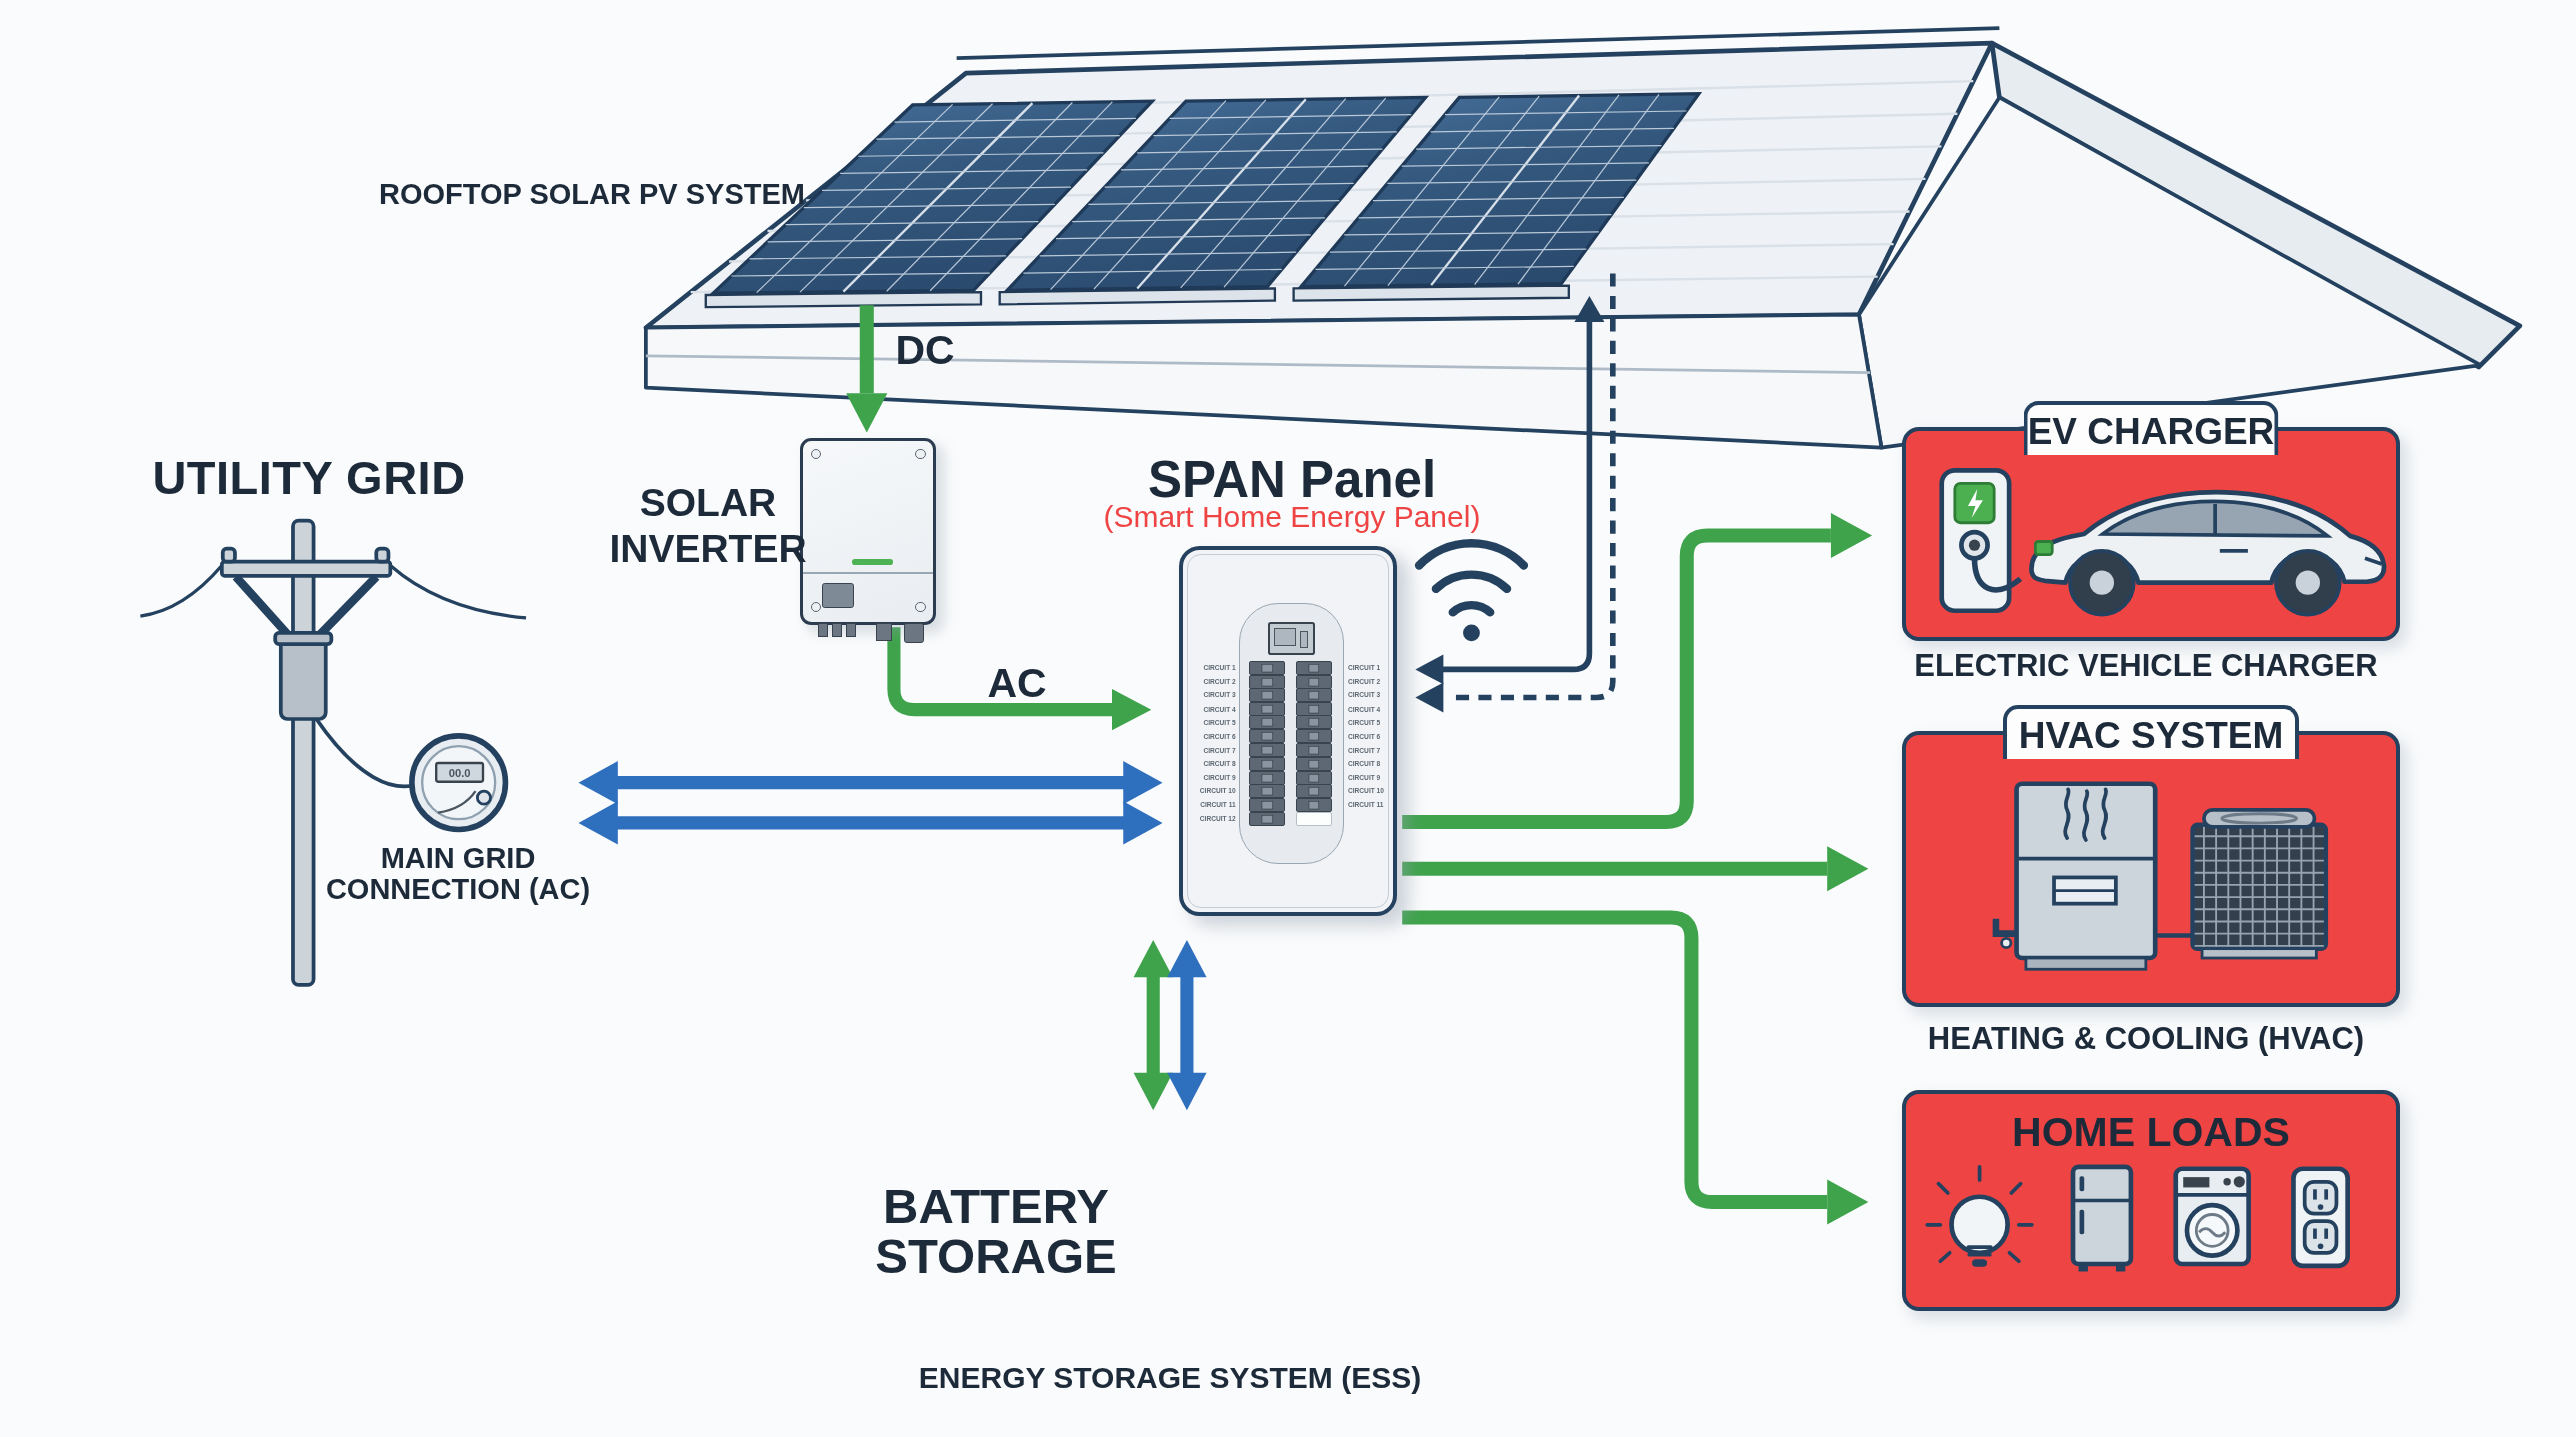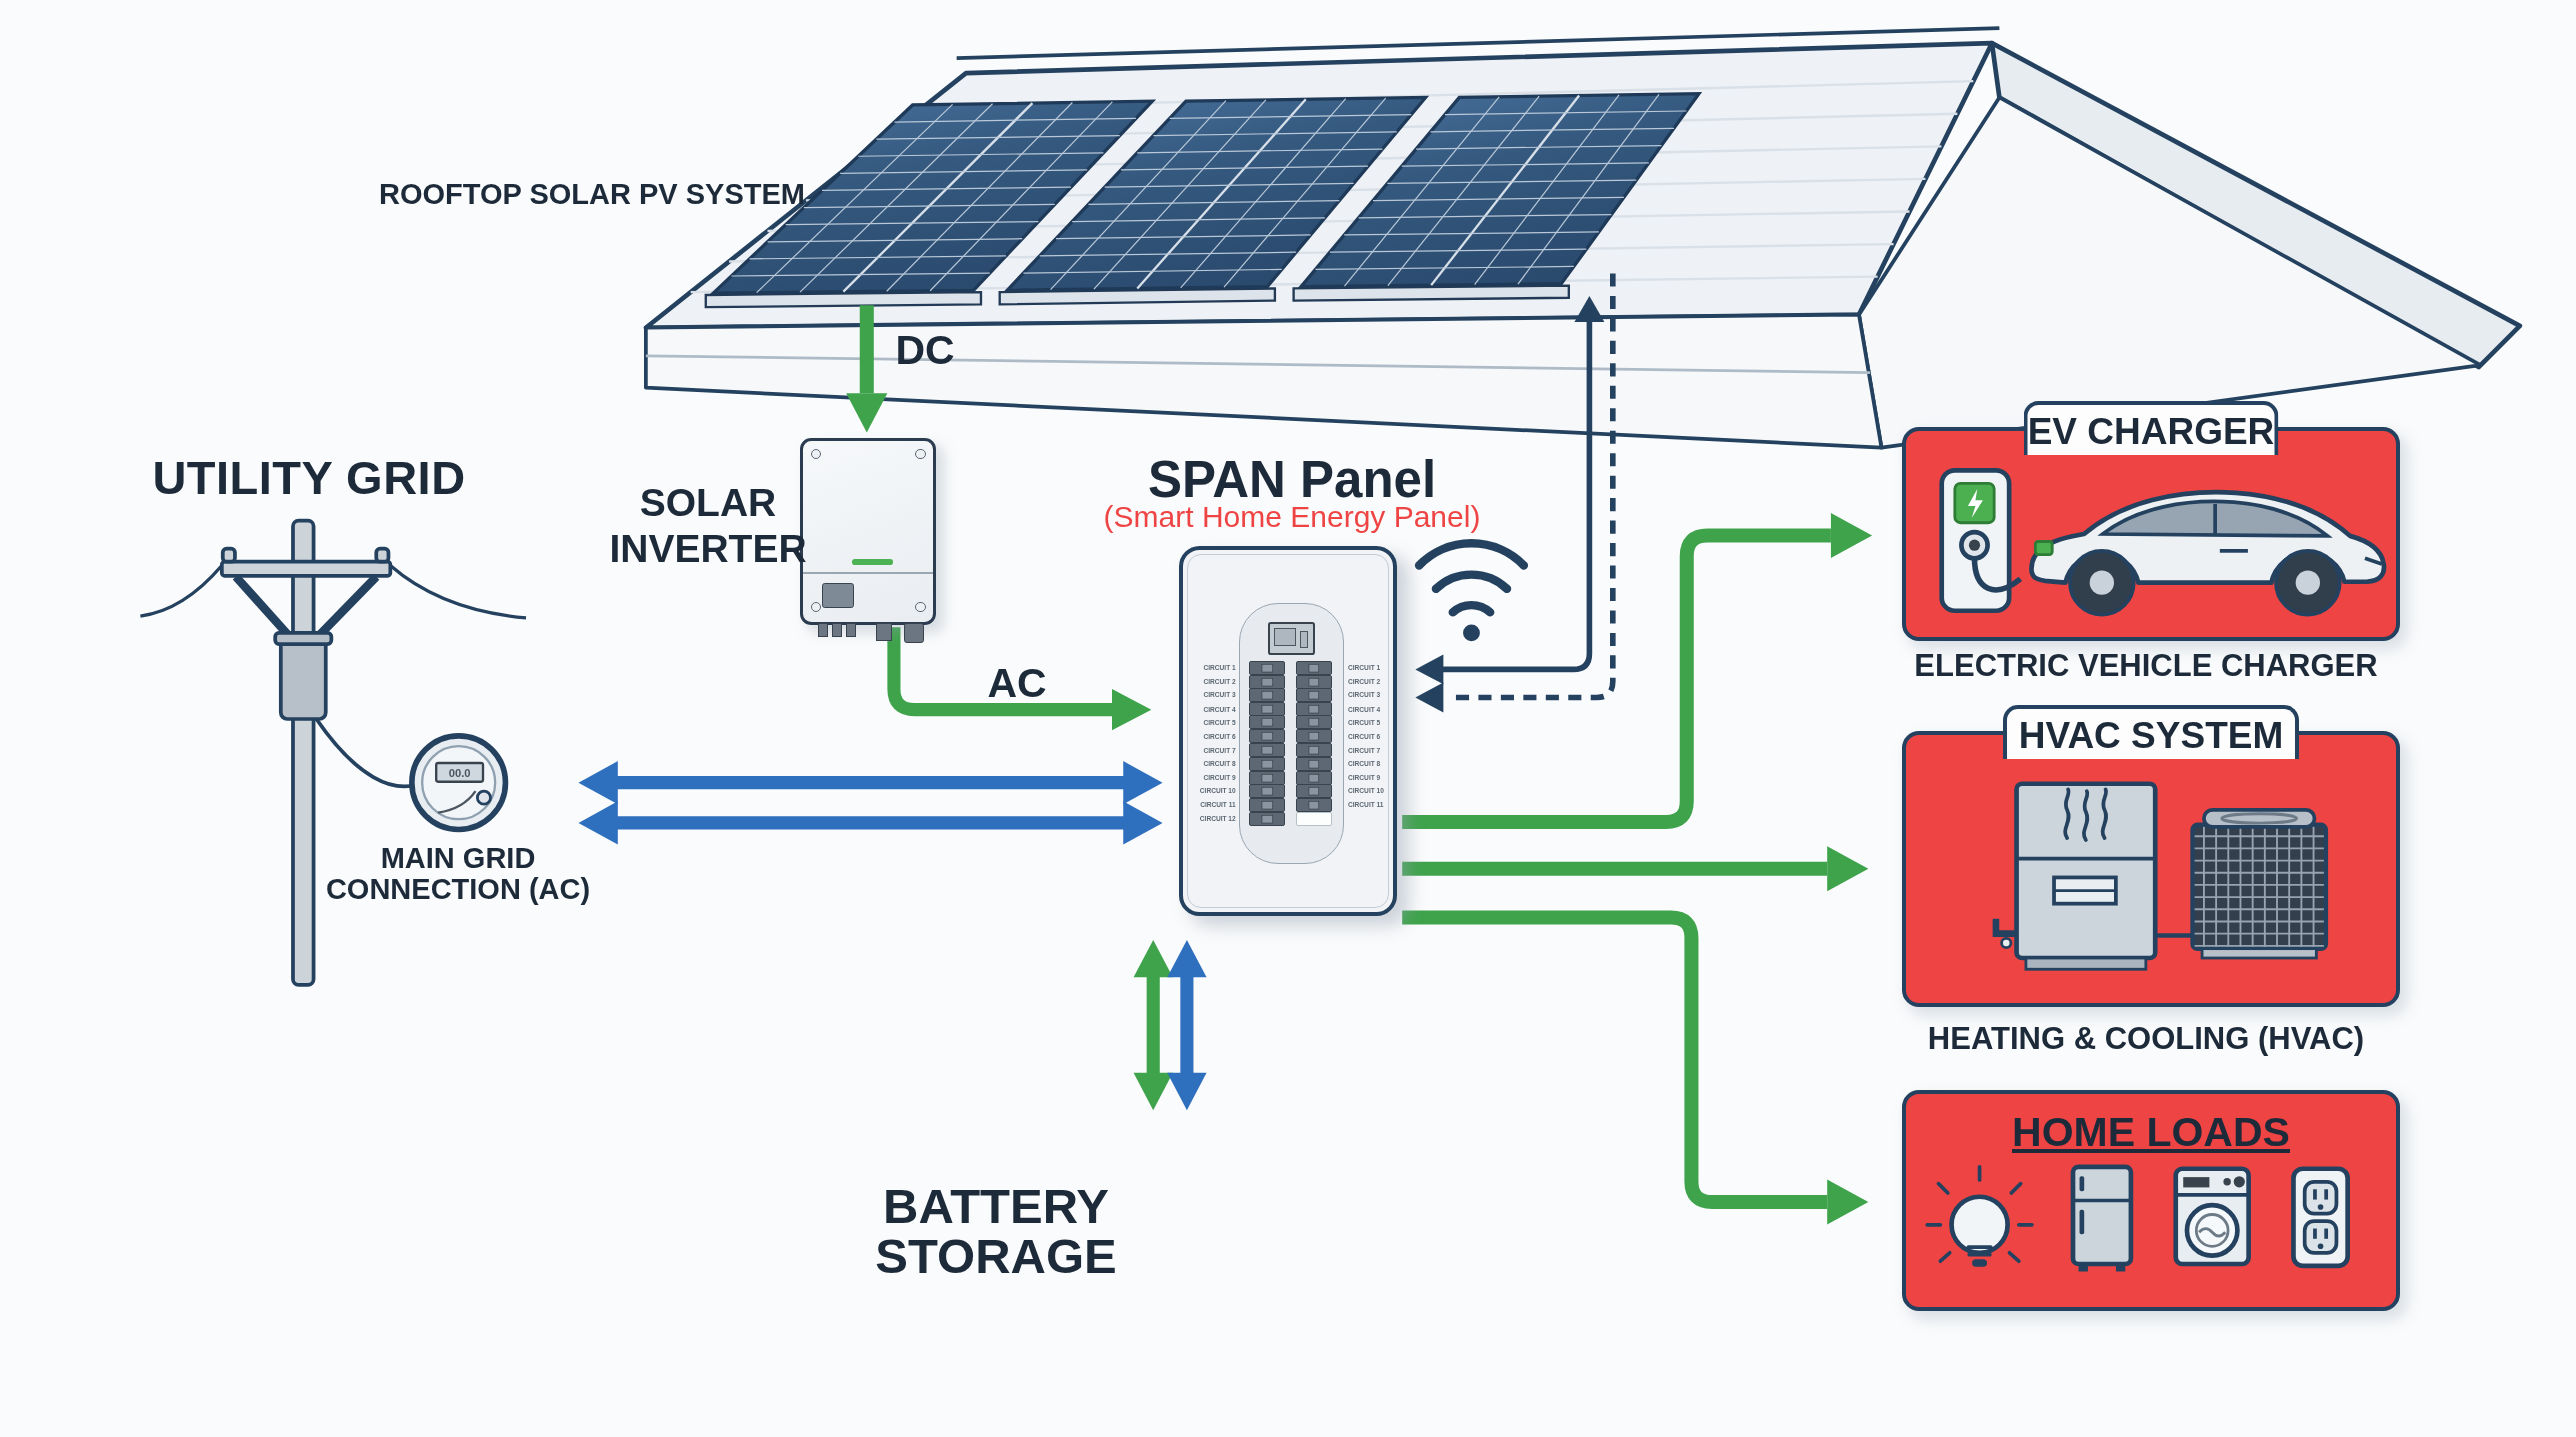--- a/index.html
+++ b/index.html
@@ -13,21 +13,21 @@
   .lbl{position:absolute;z-index:3;transform:translate(-50%,-50%);text-align:center;white-space:nowrap;
        font-weight:700;color:var(--ink);}
   .t-big{font-size:47px;letter-spacing:0.5px;}
   .t-sub{font-size:29px;}
   .box{position:absolute;z-index:2;background:#ef4444;border:4.7px solid var(--navy);border-radius:17px;
        box-shadow:6.6px 7.5px 15px rgba(140,155,175,.30);}
   .tab{position:absolute;left:50%;transform:translateX(-50%);top:-30px;height:54px;background:#fdfdfe;
        border:4.7px solid var(--navy);border-bottom:none;border-radius:15px 15px 0 0;z-index:4;
        display:flex;align-items:flex-start;justify-content:center;padding-top:5.6px;box-sizing:border-box;}
   .tab span{font-size:37px;font-weight:700;}
-  .boxtitle{position:absolute;left:0;right:0;top:15px;text-align:center;font-size:41px;font-weight:700;text-decoration:underline;}
+  .boxtitle{position:absolute;left:0;right:0;top:15px;text-align:center;font-size:41px;font-weight:700;}
   .iconrow{position:absolute;left:0;top:0;width:100%;height:100%;}
   
   #span-panel{position:absolute;z-index:2;left:1179px;top:546px;width:218px;height:370px;background:#f1f3f6;
       border:4.7px solid var(--navy);border-radius:20.6px;box-sizing:border-box;
       box-shadow:11.2px 9.4px 17px rgba(150,162,178,.45);}
   #span-panel .inner-line{position:absolute;inset:3.7px;border:1.9px solid #c3ccd5;border-radius:14px;}
   #housing{position:absolute;left:56px;top:53px;width:103px;height:259px;background:#e7eaee;
       border:1.9px solid #9aa6b2;border-radius:39px;}
   #span-display{position:absolute;left:28px;top:18px;width:43px;height:29px;background:#c2cad2;
       border:2.8px solid #39434e;border-radius:2.8px;}
@@ -239,20 +239,21 @@
 <div class="lbl" style="left:1017px;top:683px;font-size:41px;">AC</div>
 
 <div class="lbl" style="left:708px;top:503px;font-size:39px;font-weight:700;">SOLAR</div>
 <div class="lbl" style="left:708px;top:549px;font-size:39px;font-weight:700;">INVERTER</div>
 
 <div class="lbl" style="left:1292px;top:479px;font-size:51px;font-weight:700;">SPAN Panel</div>
 <div class="lbl" style="left:1292px;top:517px;font-size:30px;font-weight:400;color:#ef4444;">(Smart Home Energy Panel)</div>
 
 <div class="lbl" style="left:996px;top:1206px;font-size:49px;">BATTERY</div>
 <div class="lbl" style="left:996px;top:1256px;font-size:49px;">STORAGE</div>
+<div class="lbl t-sub" style="left:1170px;top:1378px;font-size:30px;">ENERGY STORAGE SYSTEM (ESS)</div>
 
 <div class="lbl t-sub" style="left:2146px;top:666px;font-size:31px;">ELECTRIC VEHICLE CHARGER</div>
 <div class="lbl t-sub" style="left:2146px;top:1039px;font-size:31px;">HEATING &amp; COOLING (HVAC)</div>
 
 <div id="inverter">
   <div class="screw" style="left:7.5px;top:7.5px;"></div>
   <div class="screw" style="right:7.5px;top:7.5px;"></div>
   <div class="screw" style="left:7.5px;top:161px;"></div>
   <div class="screw" style="right:7.5px;top:161px;"></div>
   <div class="divider"></div>

